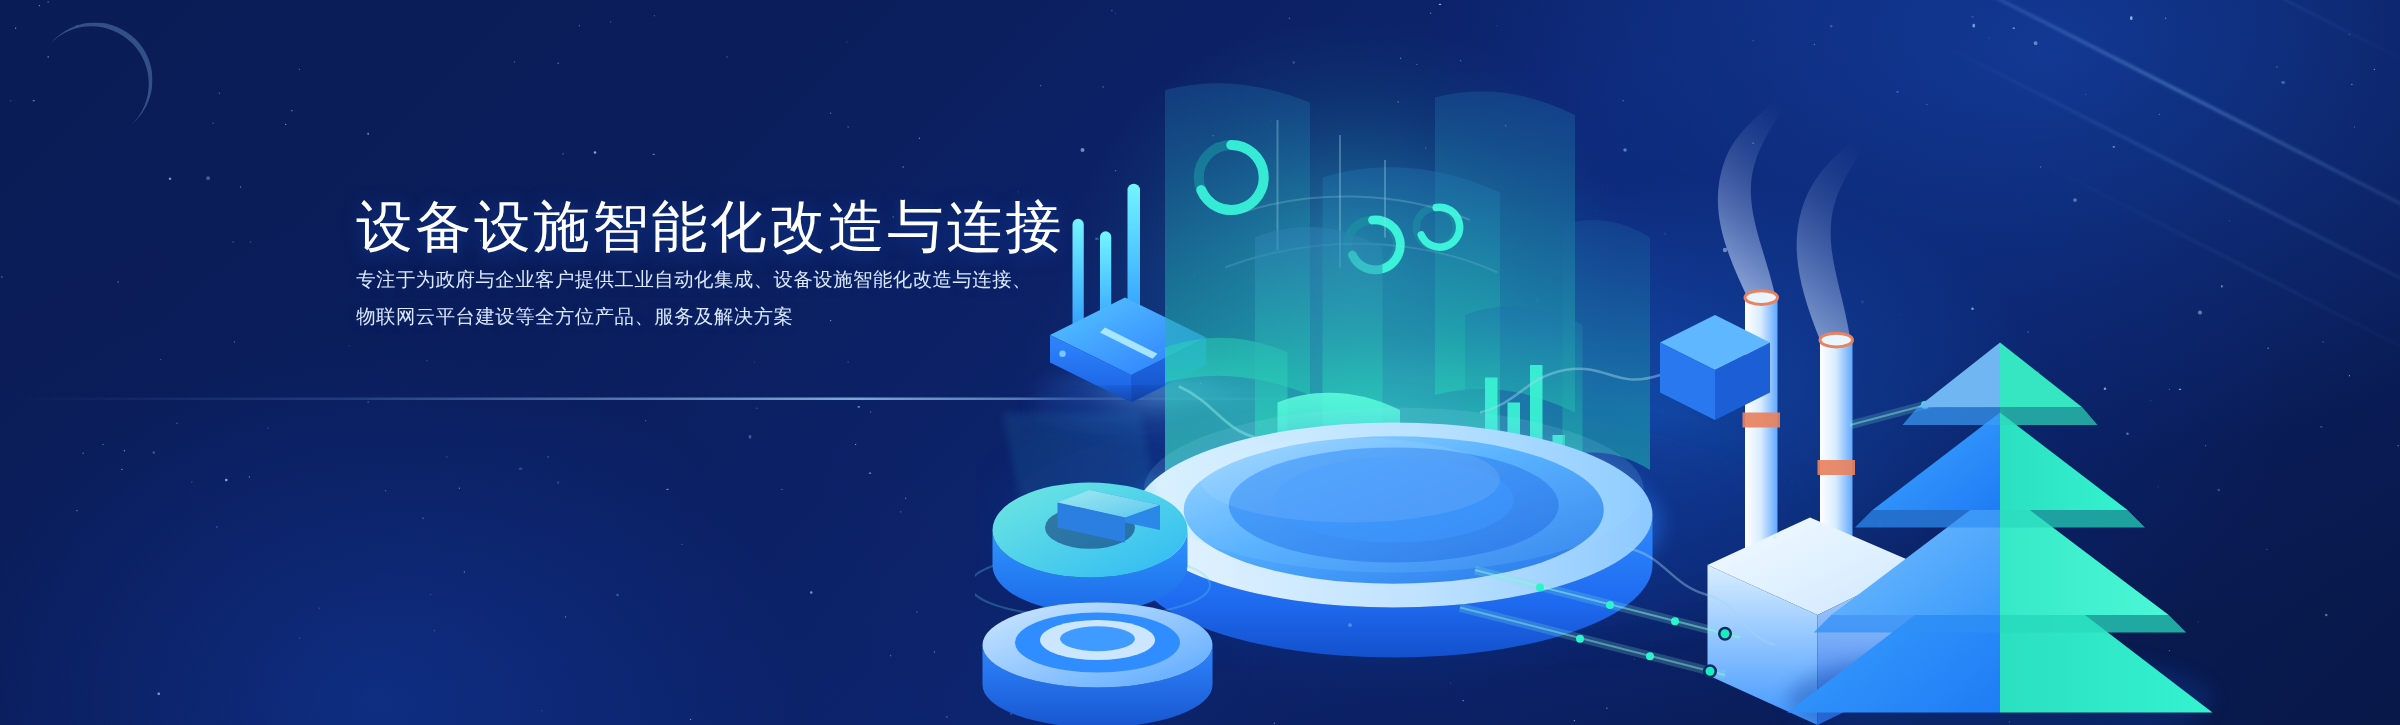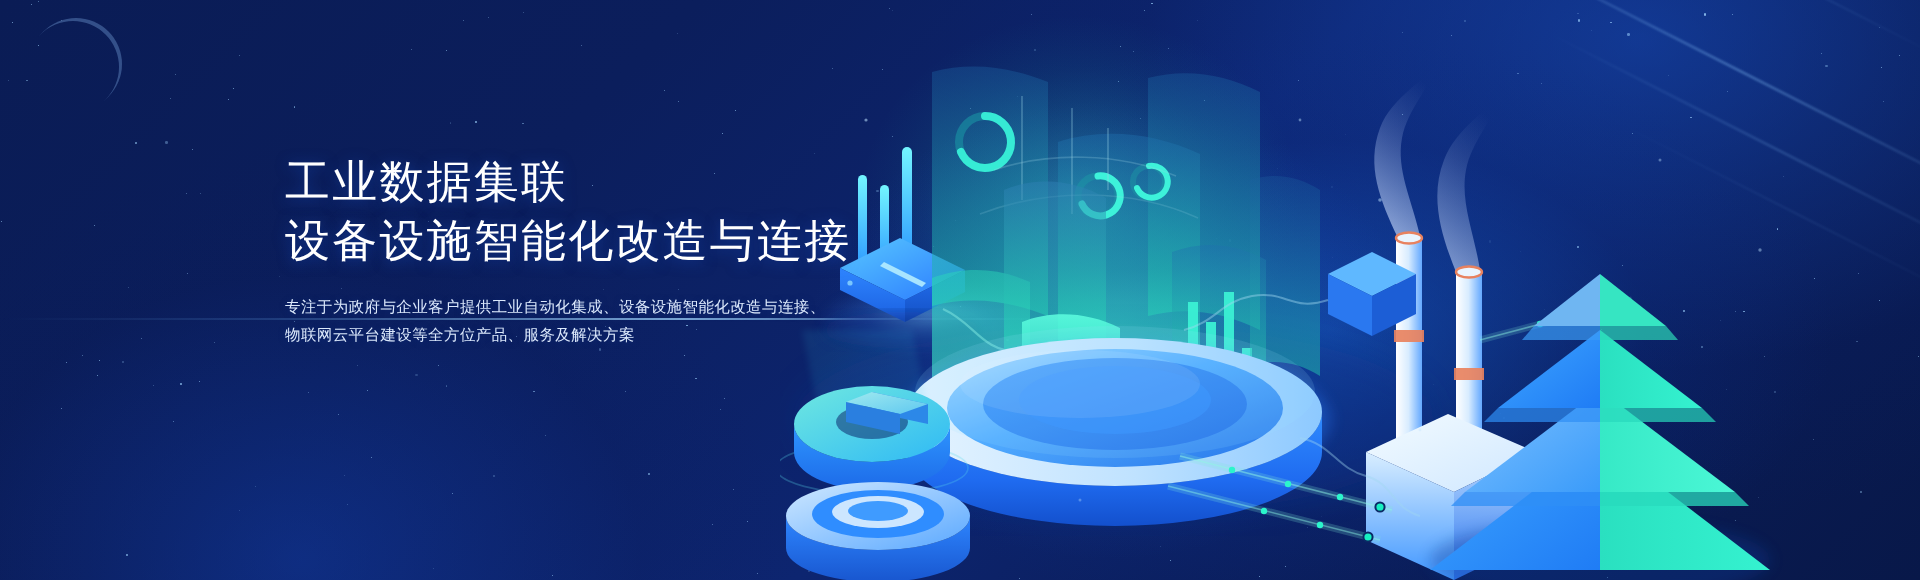--- a/index.html
+++ b/index.html
@@ -66,21 +66,20 @@
   .headline {
     color:#ffffff;
     font-size:45px;
     line-height:1.32;
     font-weight:400;
     letter-spacing:2.2px;
     text-shadow:0 2px 14px rgba(20,70,180,.65);
     white-space:nowrap;
   }
   .sub {
-    margin-top:22px;
     color:#dbe8fb;
     font-size:15.5px;
     line-height:1.85;
     letter-spacing:.4px;
     font-weight:400;
     text-shadow:0 1px 6px rgba(10,40,120,.7);
     white-space:nowrap;
   }
 
   
@@ -328,21 +327,20 @@
   <div class="beam b1"></div>
   <div class="beam b2"></div>
   <div class="beam b3"></div>
   <div class="beam b4"></div>
   <div class="crescent"></div>
 
   <div class="horizon"></div>
   <div class="horizon-bloom"></div>
 
   <div id="copy">
-    <div class="headline">工业数据集联</div>
     <div class="headline">设备设施智能化改造与连接</div>
     <div class="sub">专注于为政府与企业客户提供工业自动化集成、设备设施智能化改造与连接、</div>
     <div class="sub" style="margin-top:0">物联网云平台建设等全方位产品、服务及解决方案</div>
   </div>
 
   <div id="art">
   <svg width="1140" height="580" viewBox="0 0 1140 580" xmlns="http://www.w3.org/2000/svg">
     <defs>
       <linearGradient id="gTowerA" x1="0" y1="0" x2="0" y2="1">
         <stop offset="0%" stop-color="#2e7fb4" stop-opacity=".50"></stop>

